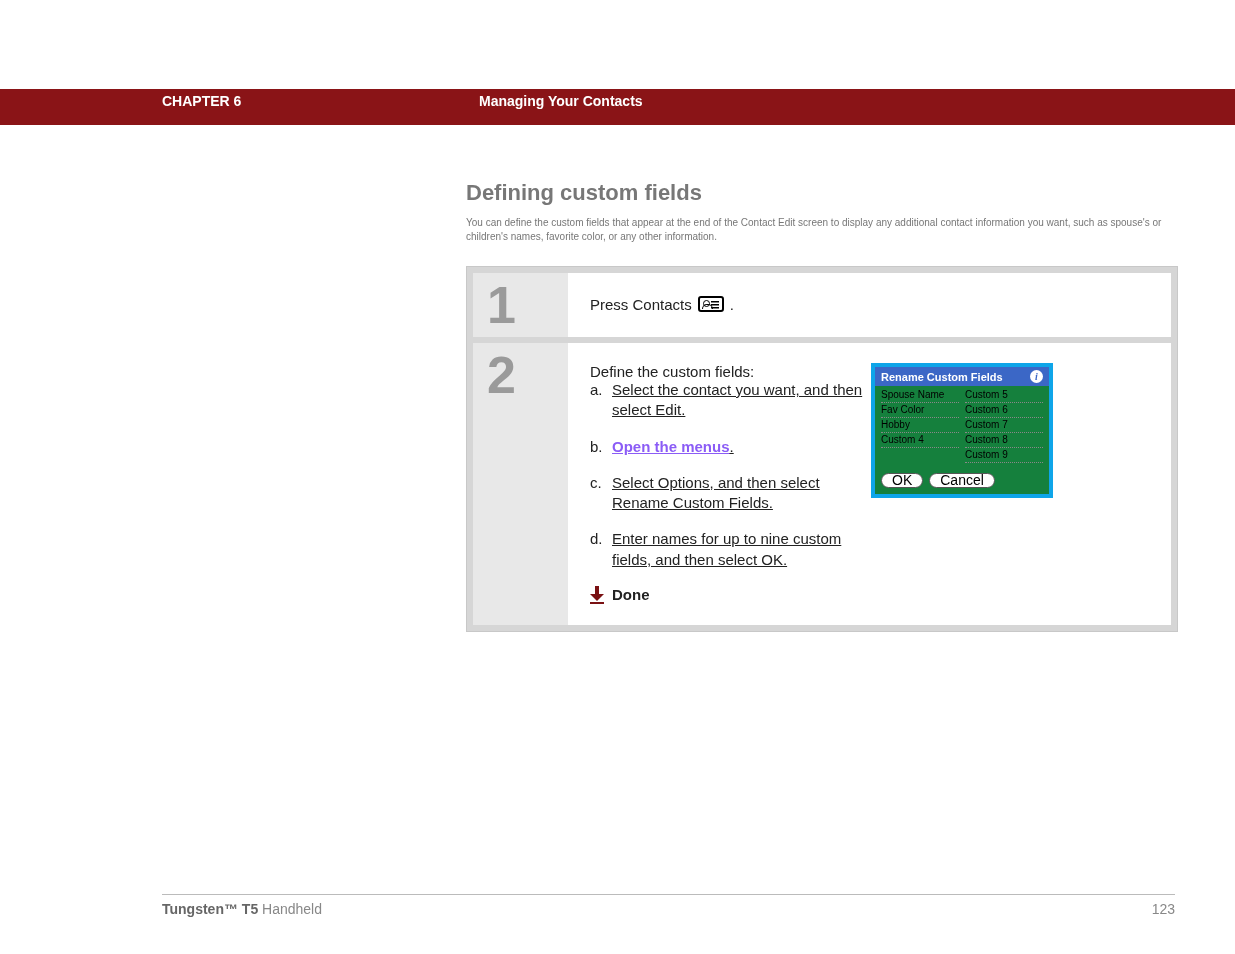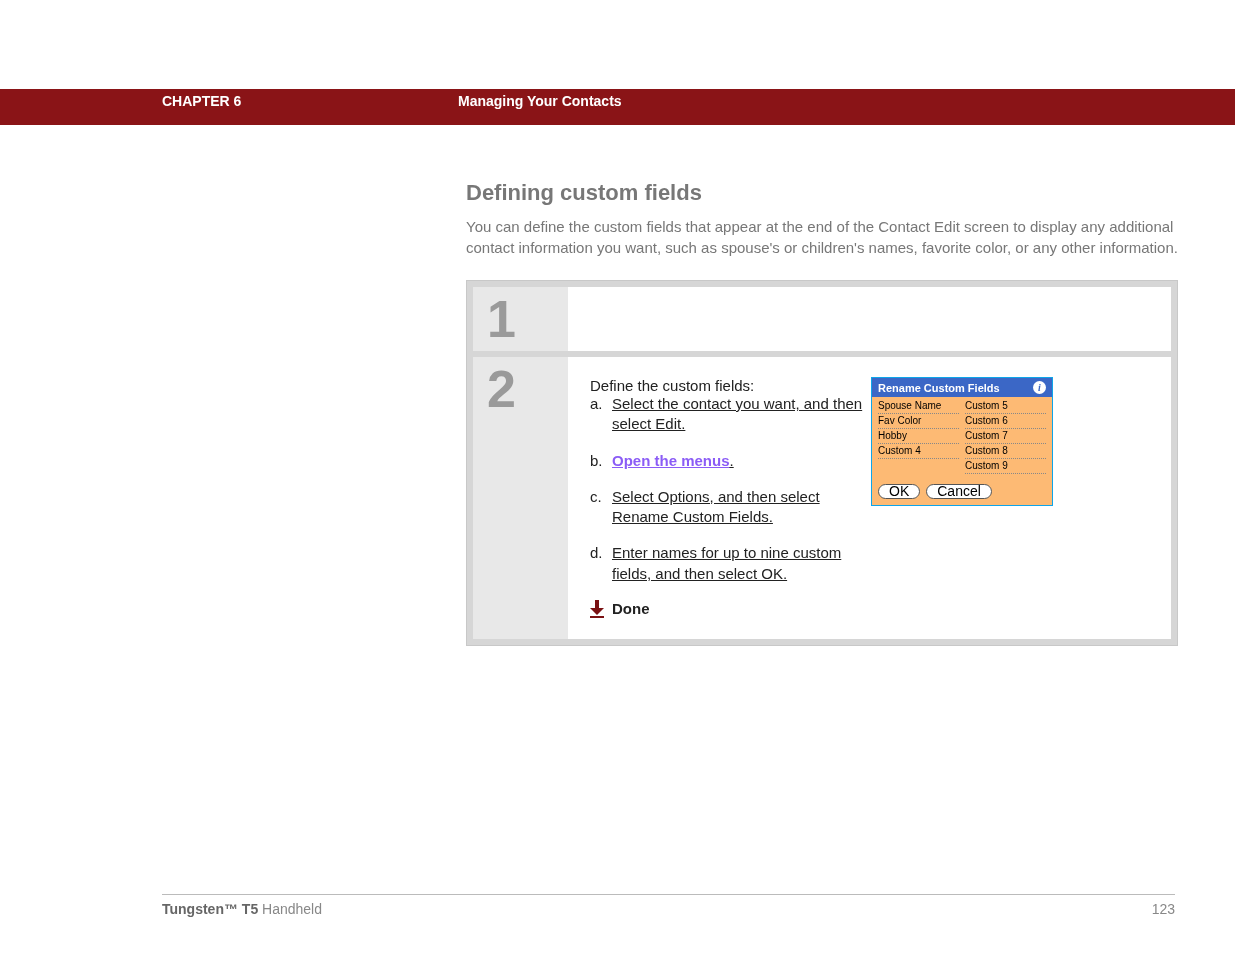--- a/index.html
+++ b/index.html
@@ -5,30 +5,30 @@
   * { box-sizing: border-box; margin: 0; padding: 0; }
   html, body { width: 1235px; height: 954px; background: #fff; font-family: Arial, Helvetica, sans-serif; color: #333; }
   .page { width: 1235px; height: 954px; position: relative; }
 
   .header-bar {
     position: absolute; left: 0; right: 0; top: 89px; height: 36px;
     background: #8a1417;
   }
   .header-inner {
     position: absolute; left: 162px; top: 0; height: 23px; display: flex; align-items: center;
-    color: #fff; font-weight: bold; font-size: 14px;
+    color: #fff; font-weight: bold; font-size: 14px; gap: 21px;
   }
   .chapter-label { width: 296px; }
   .section-label { font-weight: bold; }
 
   .content {
     position: absolute; left: 458px; top: 180px; width: 720px; padding-left: 8px;
   }
   .h2 { font-size: 22px; font-weight: bold; color: #777; margin-bottom: 10px; }
-  .intro { font-size: 15px; line-height: 1.4; color: #777; margin-bottom: 22px; }
+  .intro { font-size: 10px; line-height: 1.4; color: #777; margin-bottom: 22px; }
 
   .steps { border: 1px solid #c8c8c8; background: #d6d6d6; }
   .step-row { display: flex; background: #fff; margin: 6px; }
   .step-num {
     width: 95px; background: #e8e8e8; color: #9a9a9a;
     font-size: 52px; font-weight: 900; font-family: Arial, sans-serif;
     display: flex; align-items: flex-start; justify-content: flex-start;
     padding: 6px 0 6px 14px; line-height: 1;
   }
   .step-body { flex: 1; padding: 20px 22px 22px 22px; font-size: 15px; color: #222; position: relative; }
@@ -40,21 +40,21 @@
   .sub-list li { display: flex; margin-bottom: 16px; line-height: 1.35; }
   .sub-list .lbl { width: 22px; flex: none; }
   .sub-list .txt { flex: 1; text-decoration: underline; }
   .link-look { text-decoration: underline; font-weight: bold; color: #8b5cf6; }
 
   .done-row { display: flex; align-items: center; gap: 8px; margin-top: 8px; font-weight: bold; font-size: 15px; }
 
   
   .palm-box {
     position: absolute; left: 303px; top: 20px; width: 182px;
-    border: 1px solid #0ea5e9; background: #fdba74; font-family: Verdana, Arial, sans-serif;
+    border: 4px solid #0ea5e9; background: #15803d; font-family: Verdana, Arial, sans-serif;
   }
   .palm-title {
     background: #3b67c6; color: #fff; font-weight: bold; font-size: 11px;
     padding: 3px 6px; display: flex; align-items: center; justify-content: space-between;
   }
   .palm-info {
     width: 13px; height: 13px; border-radius: 50%; background: #fff; color: #3b67c6;
     display: flex; align-items: center; justify-content: center; font-weight: bold; font-size: 10px;
     font-style: italic; font-family: Georgia, serif;
   }
@@ -102,20 +102,27 @@
   </div>
 
   <div class="content">
     <div class="h2">Defining custom fields</div>
     <div class="intro">You can define the custom fields that appear at the end of the Contact Edit screen to display any additional contact information you want, such as spouse's or children's names, favorite color, or any other information.</div>
 
     <div class="steps">
 
       <div class="step-row">
         <div class="step-num">1</div>
+        <div class="step-body step1-body">
+          <span>Press Contacts </span>
+          <span class="contacts-icon">
+              <span class="contacts-lines"></span>
+            </span>
+          <span>.</span>
+        </div>
       </div>
 
       <div class="step-row">
         <div class="step-num">2</div>
         <div class="step-body">
           <div class="step2-text">
             <div class="lead">Define the custom fields:</div>
             <ul class="sub-list">
               <li>
                 <span class="lbl">a.</span>

